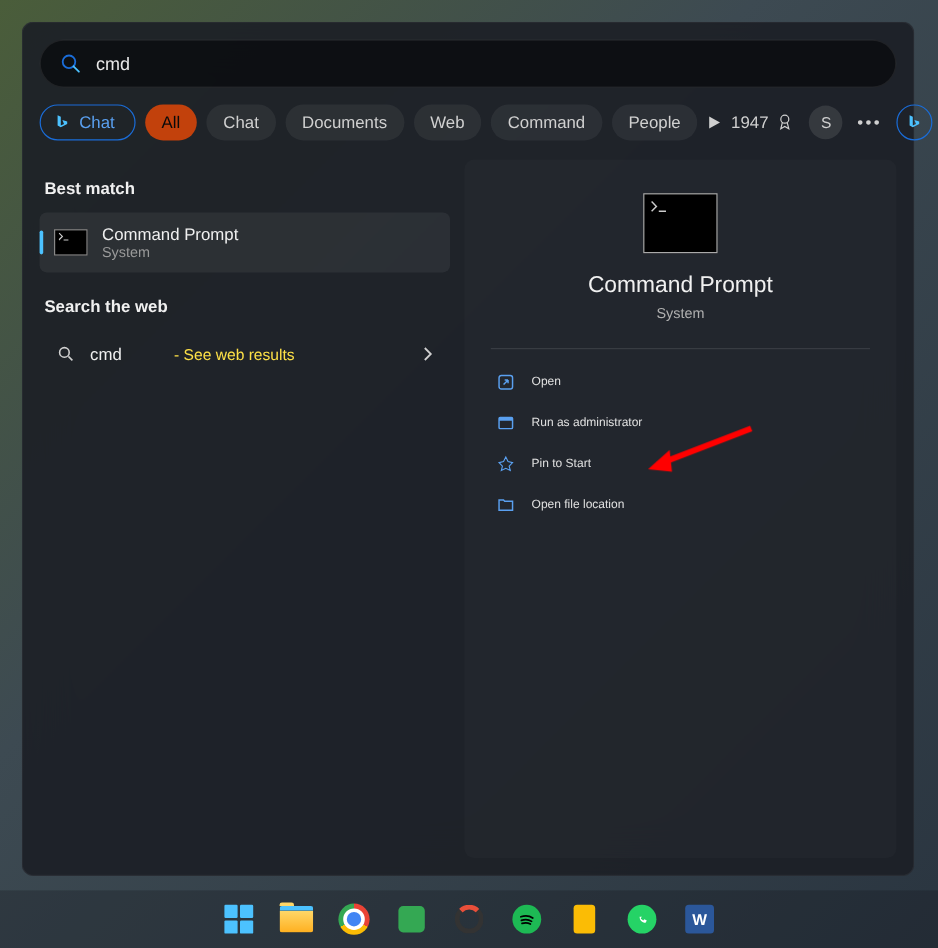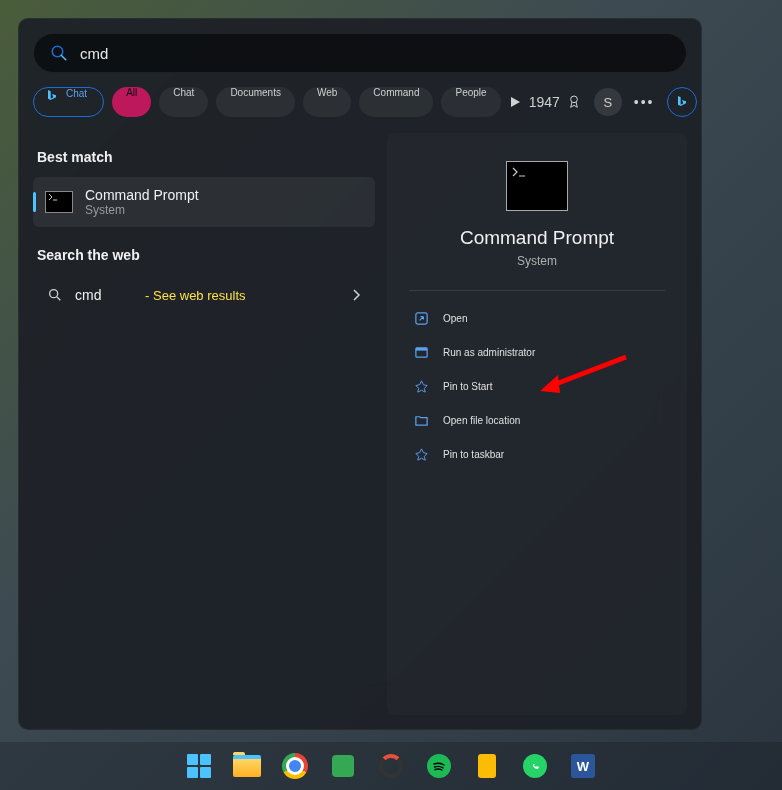--- a/index.html
+++ b/index.html
@@ -1,24 +1,24 @@
 <!DOCTYPE html>
 <html><head>
   <meta charset="utf-8">
   <style>
     * { margin: 0; padding: 0; box-sizing: border-box; font-family: "Segoe UI", -apple-system, sans-serif; }
     body { width: 782px; height: 790px; background: linear-gradient(135deg, #4a5d3a 0%, #3d4a52 40%, #2a3540 100%); overflow: hidden; position: relative; }
-    .search-panel { position: absolute; top: 18px; left: 18px; width: 684px; height: 712px; background: rgba(28, 32, 38, 0.92); backdrop-filter: blur(20px); border-radius: 10px; border: 1px solid rgba(255,255,255,0.05); }
+    .search-panel { position: absolute; top: 18px; left: 18px; width: 744px; height: 712px; background: rgba(28, 32, 38, 0.92); backdrop-filter: blur(20px); border-radius: 10px; border: 1px solid rgba(255,255,255,0.05); }
     .search-bar { margin: 14px 14px 0 14px; height: 40px; background: rgba(12, 14, 18, 0.9); border-radius: 20px; border: 1px solid rgba(255,255,255,0.08); display: flex; align-items: center; padding: 0 16px; }
     .search-icon-main { width: 18px; height: 18px; margin-right: 12px; }
     .search-input { background: transparent; border: none; color: #e8e8e8; font-size: 15px; flex: 1; outline: none; }
     .tabs-row { display: flex; align-items: center; padding: 14px 14px 12px 14px; gap: 8px; }
-    .tab-pill { height: 30px; padding: 0 14px; border-radius: 15px; display: flex; font-size: 10px; color: #d0d0d0; cursor: pointer; background: rgba(255,255,255,0.06); }
+    .tab-pill { height: 30px; padding: 0 14px; border-radius: 15px; display: flex; align-items: center; font-size: 14px; color: #d0d0d0; cursor: pointer; background: rgba(255,255,255,0.06); }
     .tab-pill.chat { background: transparent; border: 1px solid #1a6dd9; color: #5aa0f0; gap: 6px; padding: 0 16px 0 10px; }
-    .tab-pill.active { background: #be185d; color: #0a0a0a; font-weight: 500; }
+    .tab-pill.active { background: #c2410c; color: #0a0a0a; font-weight: 500; }
     .tabs-right { margin-left: auto; display: flex; align-items: center; gap: 12px; }
     .play-btn { width: 26px; height: 26px; display: flex; align-items: center; justify-content: center; color: #d0d0d0; cursor: pointer; }
     .rewards { display: flex; align-items: center; gap: 6px; color: #d0d0d0; font-size: 14px; }
     .avatar { width: 28px; height: 28px; border-radius: 14px; background: rgba(255,255,255,0.1); display: flex; align-items: center; justify-content: center; color: #d0d0d0; font-size: 13px; }
     .more-dots { color: #d0d0d0; cursor: pointer; font-size: 14px; letter-spacing: 2px; }
     .bing-circle { width: 30px; height: 30px; border: 1.5px solid #1a6dd9; border-radius: 15px; display: flex; align-items: center; justify-content: center; }
     .content-split { display: flex; padding: 4px 14px 14px 14px; gap: 12px; height: calc(100% - 110px); }
     .left-col { width: 342px; }
     .section-title { color: #f0f0f0; font-size: 14px; font-weight: 600; margin: 16px 0 12px 4px; }
     .result-item { display: flex; align-items: center; padding: 10px 12px; border-radius: 6px; cursor: pointer; gap: 12px; position: relative; }
@@ -183,28 +183,20 @@
           <span>Pin to Start</span>
         </div>
         <div class="action-item">
           <span class="action-icon">
               <svg width="15" height="15" viewBox="0 0 16 16">
                 <path d="M2 4h4l1 1h7v8H2z" fill="none" stroke="#5aa0f0" stroke-width="1.3"></path>
               </svg>
             </span>
           <span>Open file location</span>
         </div>
-        <div class="action-item">
-          <span class="action-icon">
-              <svg width="15" height="15" viewBox="0 0 16 16">
-                <path d="M8 2l2 4 4 1-3 3 1 4-4-2-4 2 1-4-3-3 4-1z" fill="none" stroke="#5aa0f0" stroke-width="1"></path>
-              </svg>
-            </span>
-          <span>Pin to taskbar</span>
-        </div>
       </div>
     </div>
   </div>
 </div>
 
 <svg class="arrow-annotation" width="100" height="46" viewBox="0 0 100 46">
   <path d="M90 6 L12 36" stroke="#ff0000" stroke-width="5" fill="none"></path>
   <path d="M4 40 L22 24 L24 42 Z" fill="#ff0000"></path>
 </svg>
 

